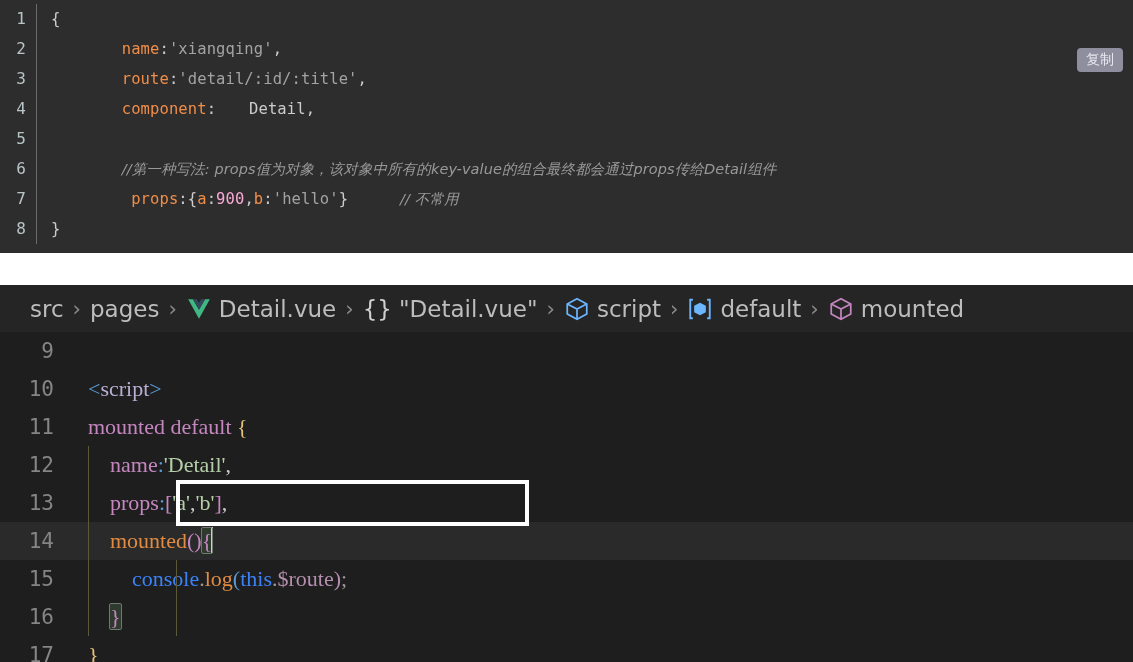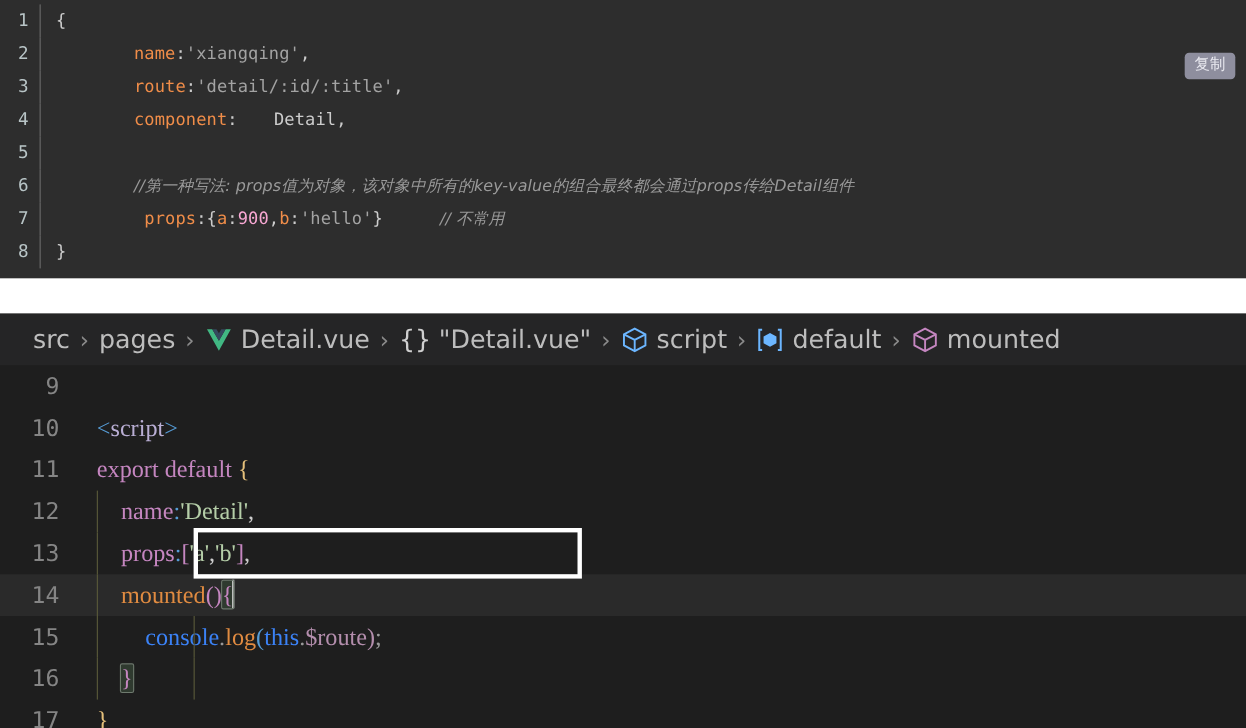--- a/index.html
+++ b/index.html
@@ -261,21 +261,21 @@
             <path d="M3 7.4 L12 12 L21 7.4 M12 12 L12 21.4" fill="none" stroke="#c586c0" stroke-width="1.6"></path>
           </svg>
         </span>
         <span class="crumb">mounted</span>
       </span>
     </div>
 
   <div class="code-area" id="code-area">
       <div class="crow" id="eline-9"><div class="cgutter">9</div><div class="ccode"></div></div>
       <div class="crow" id="eline-10"><div class="cgutter">10</div><div class="ccode"><span class="v-tag">&lt;</span><span class="v-tagname">script</span><span class="v-tag">&gt;</span></div></div>
-      <div class="crow" id="eline-11"><div class="cgutter">11</div><div class="ccode"><span class="v-kw">export default </span><span class="v-brace-y">{</span></div></div>
+      <div class="crow" id="eline-11"><div class="cgutter">11</div><div class="ccode"><span class="v-kw">mounted default </span><span class="v-brace-y">{</span></div></div>
       <div class="crow" id="eline-12"><div class="cgutter">12</div><div class="ccode"><span class="v-punc">    </span><span class="v-prop">name</span><span class="v-tag">:</span><span class="v-str">'Detail'</span><span class="v-punc">,</span></div><div class="guide" style="left: 88px;"></div></div>
       <div class="crow" id="eline-13"><div class="cgutter">13</div><div class="ccode"><span class="v-punc">    </span><span class="v-prop">props</span><span class="v-tag">:</span><span class="v-bracket-m">[</span><span class="v-str">'a'</span><span class="v-punc">,</span><span class="v-str">'b'</span><span class="v-bracket-m">]</span><span class="v-punc">,</span></div><div class="guide" style="left: 88px;"></div></div>
       <div class="crow active" id="eline-14"><div class="cgutter">14</div><div class="ccode"><span class="v-punc">    </span><span class="v-method">mounted</span><span class="v-paren-p">()</span><span class="v-paren-p bracket-box">{</span><span class="cursor"></span></div><div class="guide" style="left: 88px;"></div></div>
       <div class="crow" id="eline-15"><div class="cgutter">15</div><div class="ccode"><span class="v-punc">        </span><span class="v-obj">console</span><span class="v-dot">.</span><span class="v-method">log</span><span class="v-paren-b">(</span><span class="v-obj">this</span><span class="v-dot">.</span><span class="v-var">$route</span><span class="v-var">)</span><span class="v-semi">;</span></div><div class="guide" style="left: 88px;"></div><div class="guide" style="left: 176px;"></div></div>
       <div class="crow" id="eline-16"><div class="cgutter">16</div><div class="ccode"><span class="v-punc">    </span><span class="v-paren-p bracket-box">}</span></div><div class="guide" style="left: 88px;"></div><div class="guide" style="left: 176px;"></div></div>
       <div class="crow" id="eline-17"><div class="cgutter">17</div><div class="ccode"><span class="v-brace-y">}</span></div></div>
     </div>
 
   <div class="hl-box" id="hl-box" style="left: 176px; top: 195px; width: 353px; height: 46px;"></div>
 </div>

